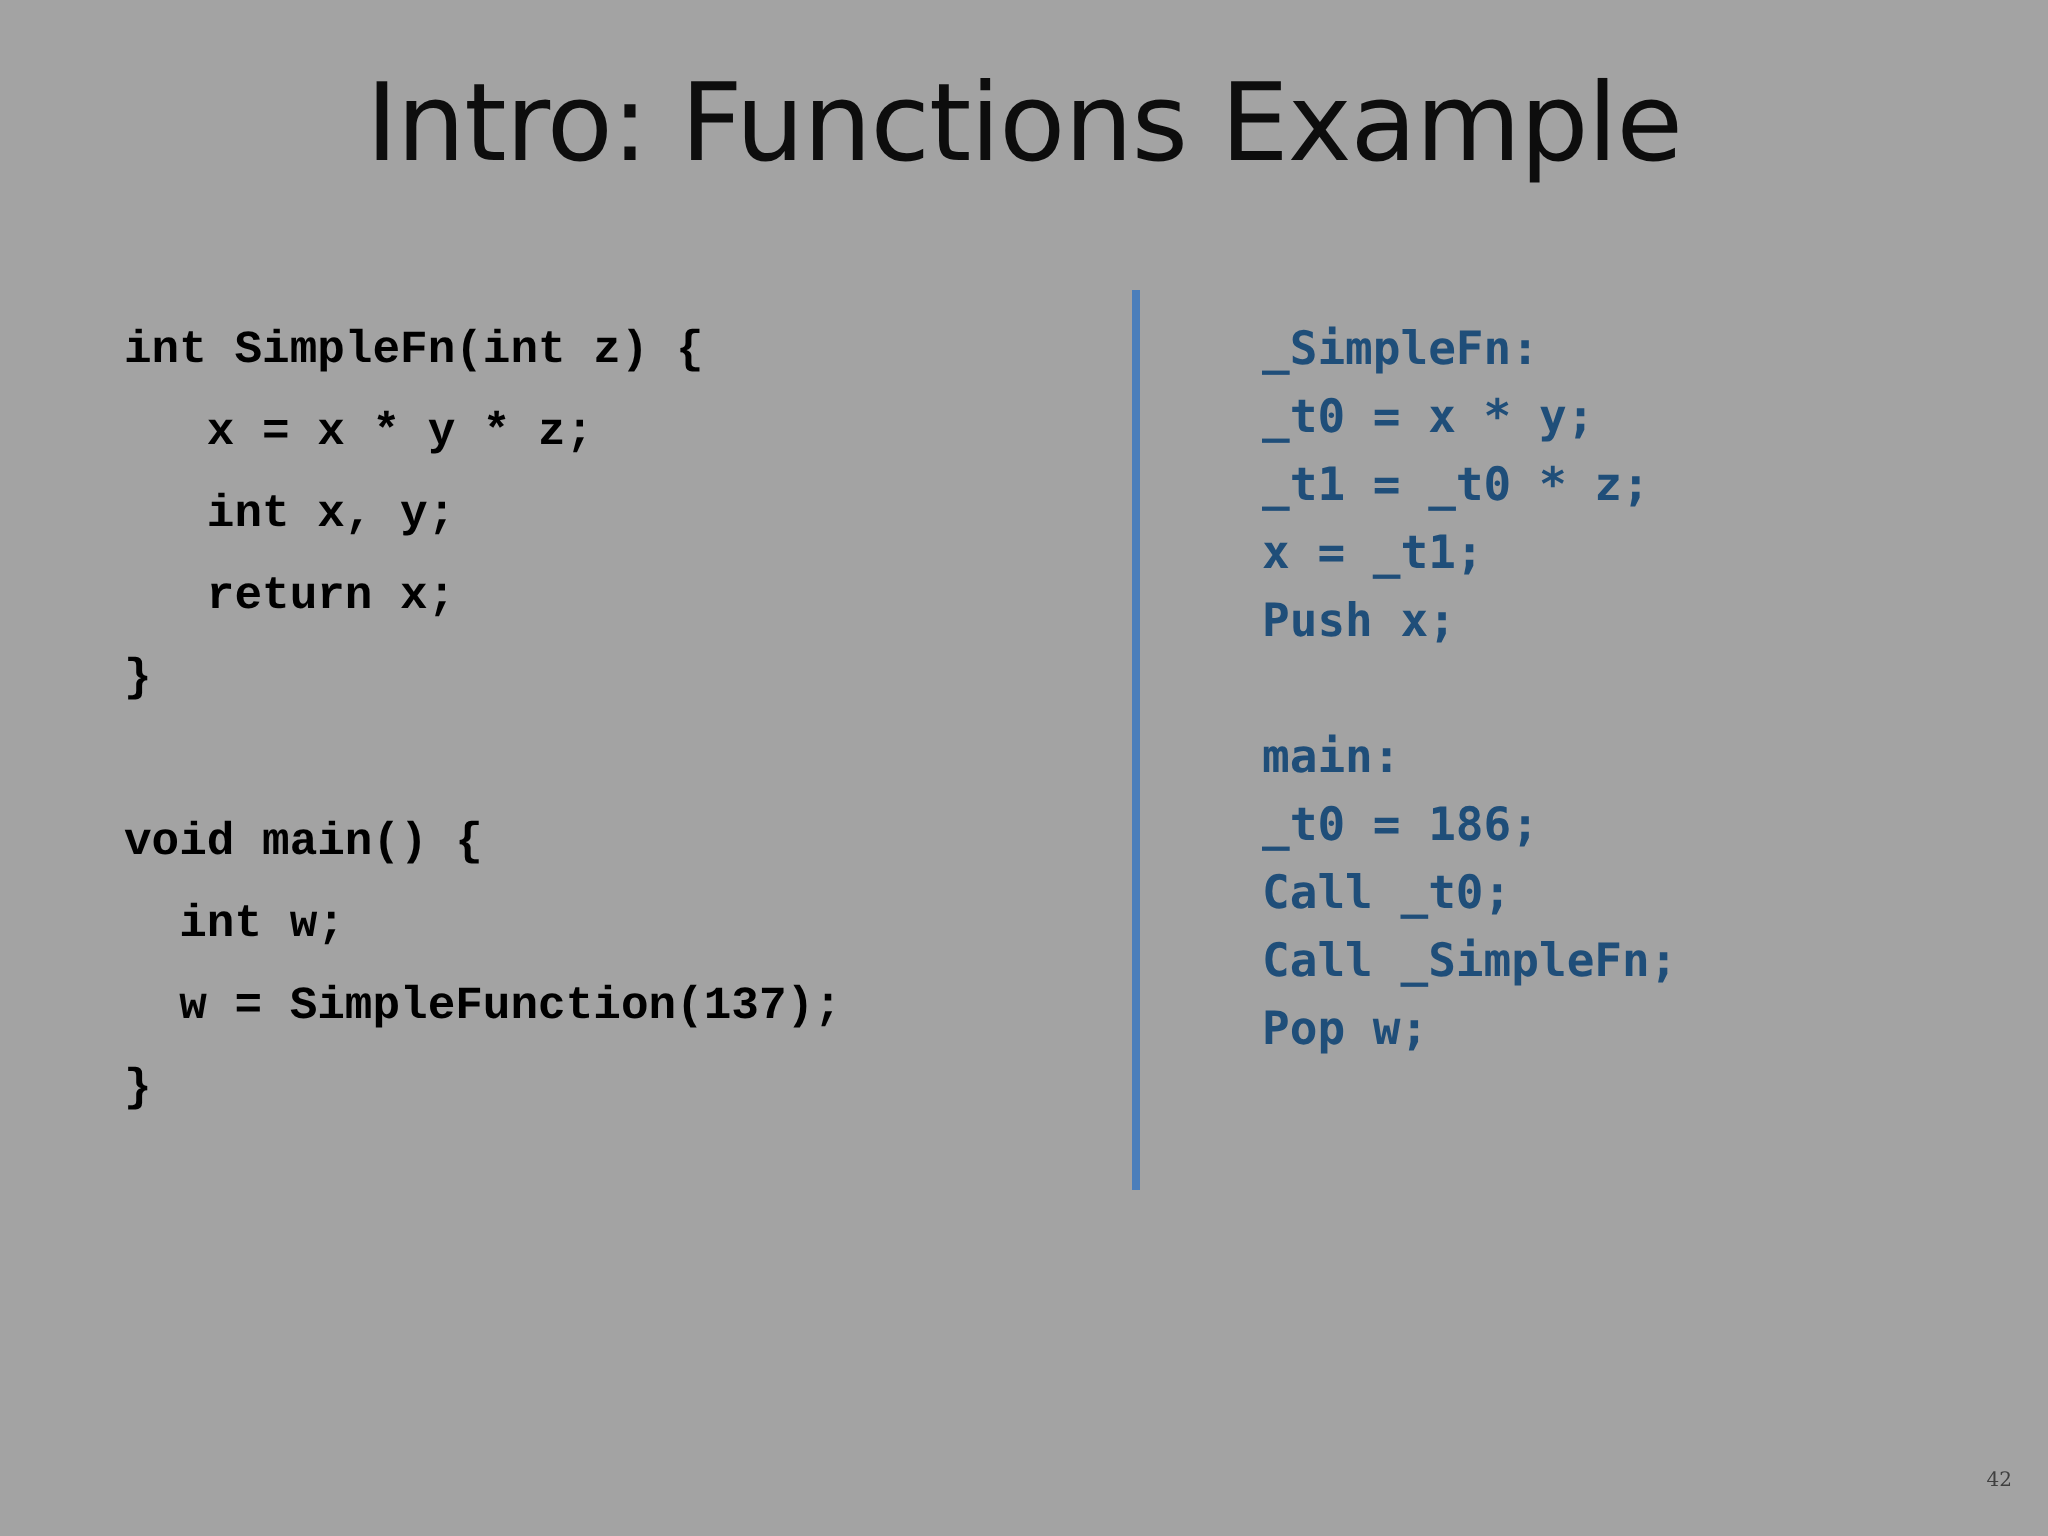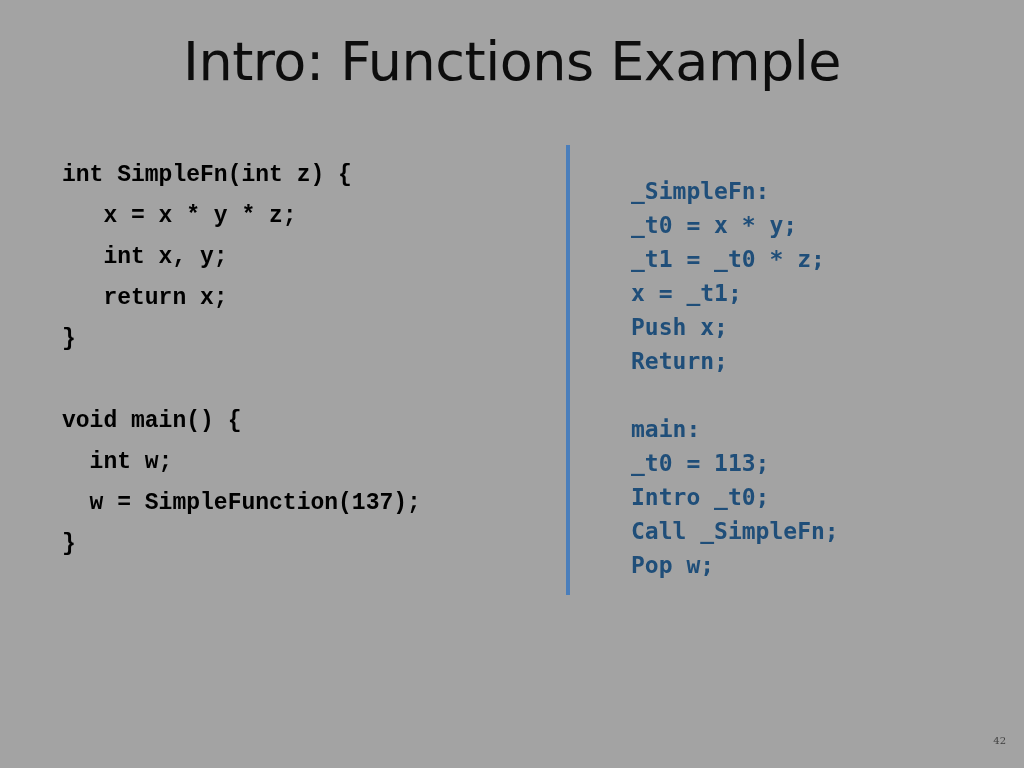--- a/index.html
+++ b/index.html
@@ -69,21 +69,20 @@
   #source-column .code-line.blank {
     height: 41px;
   }
 
   
   #ir-column {
     position: absolute;
     left: 631px;
     top: 158px;
     width: 360px;
-    margin-top: 16px;
   }
   #ir-column .code-line {
     font-family: "DejaVu Sans Mono", "Liberation Mono", monospace;
     font-size: 23px;
     font-weight: 700;
     color: #1f4e79;
     line-height: 34px;
     height: 34px;
     white-space: pre;
     letter-spacing: 0px;
@@ -123,24 +122,23 @@
     <div class="code-line">  w = SimpleFunction(137);</div>
     <div class="code-line">}</div>
   </div>
 
   <div id="ir-column">
     <div class="code-line">_SimpleFn:</div>
     <div class="code-line">_t0 = x * y;</div>
     <div class="code-line">_t1 = _t0 * z;</div>
     <div class="code-line">x = _t1;</div>
     <div class="code-line">Push x;</div>
-    <div class="code-line">Return;</div>
     <div class="code-line blank"></div>
     <div class="code-line">main:</div>
-    <div class="code-line">_t0 = 113;</div>
-    <div class="code-line">Intro _t0;</div>
+    <div class="code-line">_t0 = 186;</div>
+    <div class="code-line">Call _t0;</div>
     <div class="code-line">Call _SimpleFn;</div>
     <div class="code-line">Pop w;</div>
   </div>
 
   <div id="page-number">42</div>
 
 </div>
 
 </body></html>

